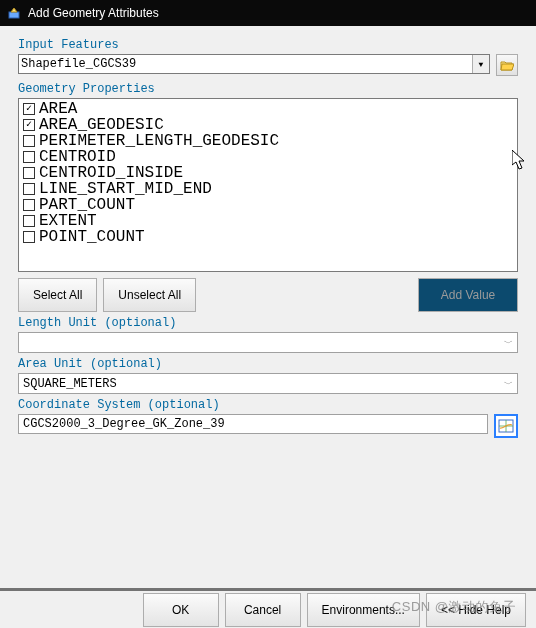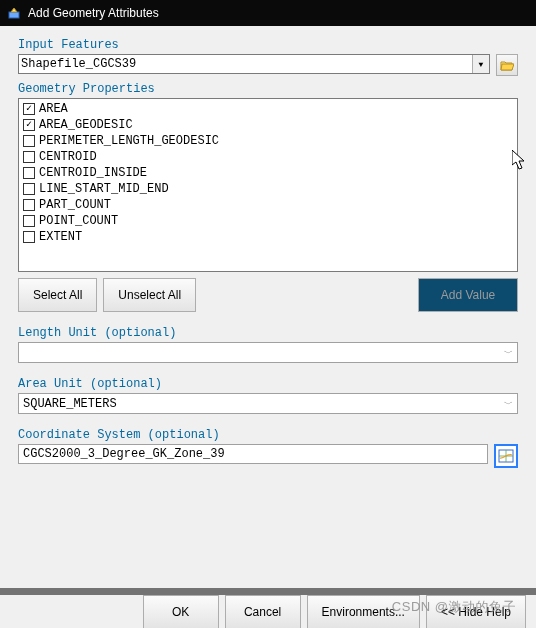--- a/index.html
+++ b/index.html
@@ -60,21 +60,21 @@
   .geom-list {
     border: 1px solid #7a7a7a;
     background:#fff;
     margin-top:2px;
     padding: 2px 4px;
     height: 174px;
   }
   .geom-list .item {
     display:flex; align-items:center; gap:4px;
     font-family: "Courier New", Consolas, monospace;
-    font-size:12px;
+    font-size:16px;
     height:16px;
   }
   .chk {
     width:12px; height:12px;
     border:1px solid #333;
     background:#fff;
     display:inline-flex; align-items:center; justify-content:center;
     font-size:10px; line-height:1;
   }
   .chk.checked::after { content:"✓"; color:#000; font-weight:bold; }
@@ -84,38 +84,38 @@
     background: linear-gradient(#fbfbfb,#e4e4e4);
     font-family: Tahoma, sans-serif;
     font-size:12px;
     padding: 0 14px;
     cursor:pointer;
     display:inline-flex; align-items:center; justify-content:center;
   }
   .btn.disabled { color:#9a9a9a; background:#0c4a6e; cursor:default; }
   .btn-row { display:flex; gap:6px; margin-top:6px; align-items:center; }
   .btn-row .spacer { flex:1; }
-  .section { margin-top:14px; }
+  .section { margin-top:4px; }
   .plain-select {
     flex:1; height:21px; border:1px solid #a0a0a0; background:#fff;
     position:relative; display:flex; align-items:center; padding:0 4px;
     font-family: "Courier New", Consolas, monospace; font-size:12px;
   }
   .plain-select .chev {
     position:absolute; right:4px; top:50%; transform:translateY(-50%);
     font-size:9px; color:#555;
   }
   .plain-input {
     flex:1; height:20px; border:1px solid #a0a0a0; background:#fff;
     padding:0 4px; font-family:"Courier New",Consolas,monospace; font-size:12px;
   }
   .footer {
     position:absolute; left:0; right:0; bottom:0;
     height: 40px;
-    border-top:7px solid #737373;
+    border-top:3px solid #737373;
     background:#f0f0f0;
     display:flex; align-items:center; justify-content:flex-end;
     gap:6px; padding: 0 10px;
   }
   .footer .btn { min-width: 76px; justify-content:center; }
   .watermark {
     position:absolute;
     right: 20px; bottom: 12px;
     font-size: 13px;
     color: rgba(140,140,140,0.85);
@@ -183,25 +183,25 @@
         <div class="item">
           <span class="chk"></span>
           <span>LINE_START_MID_END</span>
         </div>
         <div class="item">
           <span class="chk"></span>
           <span>PART_COUNT</span>
         </div>
         <div class="item">
           <span class="chk"></span>
+          <span>EXTENT</span>
+        </div>
+        <div class="item">
+          <span class="chk"></span>
           <span>POINT_COUNT</span>
-        </div>
-        <div class="item">
-          <span class="chk"></span>
-          <span>EXTENT</span>
         </div>
       </div>
 
     <div class="btn-row">
       <div class="btn">Select All</div>
       <div class="btn">Unselect All</div>
       <div class="spacer"></div>
       <div class="btn disabled" style="min-width:100px">Add Value</div>
     </div>
 

